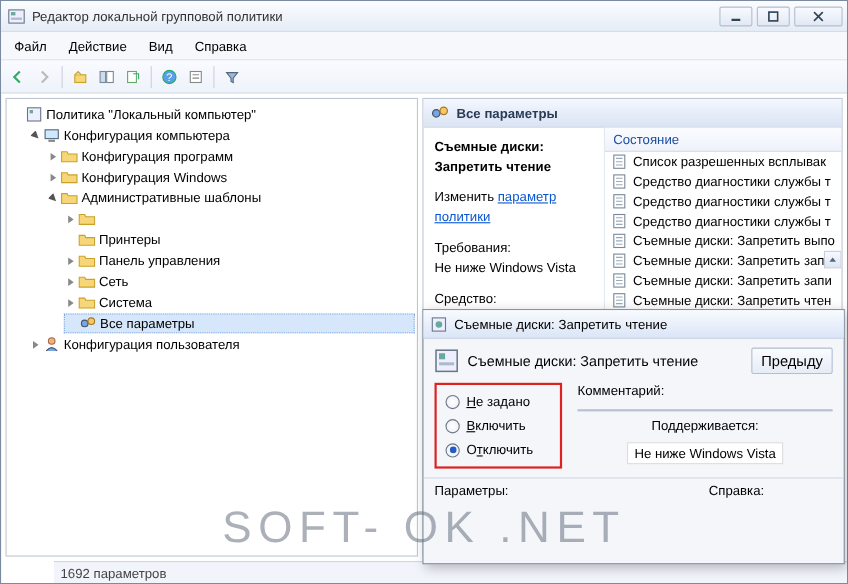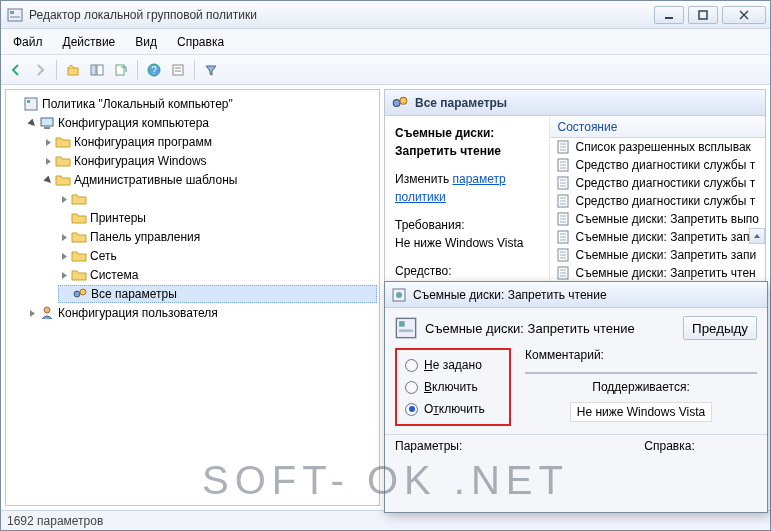--- a/index.html
+++ b/index.html
@@ -69,21 +69,21 @@
   .rbox { width: 13px; height: 13px; border: 1px solid #6b7786; border-radius: 50%; display: flex; align-items: center; justify-content: center; background: radial-gradient(#fff, #e8edf5); }
   .rbox .dot { width: 6px; height: 6px; border-radius: 50%; background: #2359c9; }
   .undr { text-decoration: underline; text-underline-offset: 1px; }
   .comrow { display: flex; gap: 8px; flex-direction: column; }
   .combox { flex: 1; height: 50px; border: 1px solid #b6c0d0; background: #fff; margin-top: 2px; }
   .suprow { display: flex; gap: 8px; align-items: center; flex-direction: column; }
   .sval { border: 1px solid #ddd; padding: 2px 6px; background: #fff; flex:1; }
   .dfoot { border-top: 1px solid #d1d8e6; padding: 4px 10px; display:flex; align-items:center;gap:12px; }
 
   
-  .status { height: 20px; border-top: 1px solid #cfd6e3; background: #f1f4fa; display: flex; align-items: center; padding: 0 6px; color: #444; }
+  .status { height: 20px; border-top: 1px solid #cfd6e3; background: #f1f4fa; display: flex; align-items: center; padding: 0 6px; color: #444; margin-left: 48px; }
 
   
   .wm { position: absolute; bottom: 28px; left: 50%; transform: translateX(-50%); font-size: 40px; letter-spacing: 6px; color: rgba(90,100,115,0.5); font-family: Arial, sans-serif; pointer-events: none; }
 
   
   .fold { fill: #f6d679; stroke: #c9a227; }
 </style>
 </head>
 <body>
 

